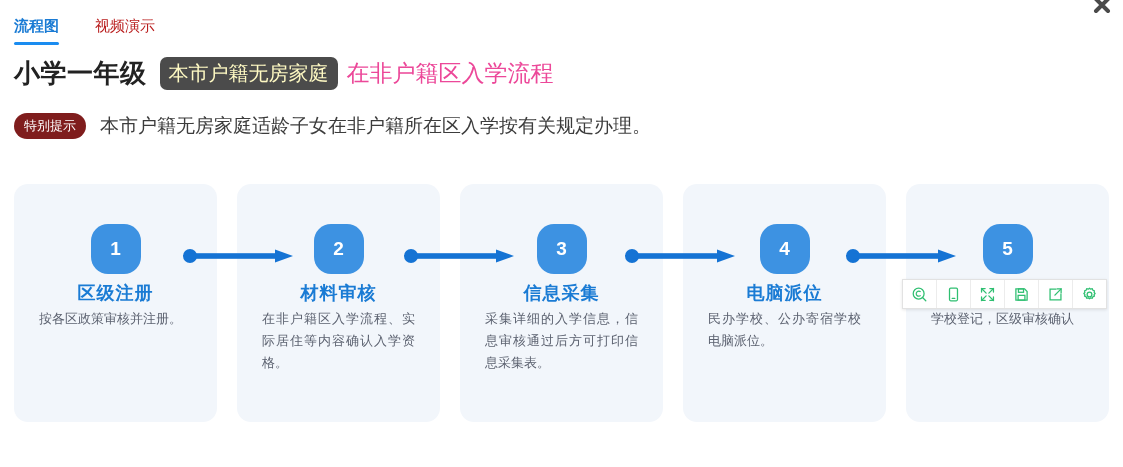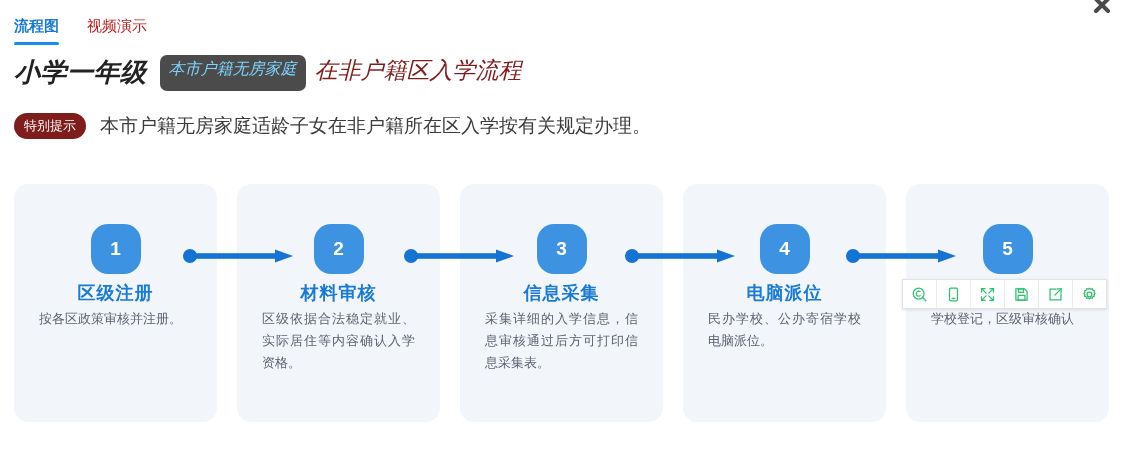--- a/index.html
+++ b/index.html
@@ -25,21 +25,21 @@
     height: 22px;
     cursor: pointer;
     z-index: 40;
   }
   .close-btn svg { display: block; }
 
   
   .tabs {
     display: flex;
     align-items: flex-start;
-    gap: 28px;
+    gap: 36px;
     padding: 16px 0 0 14px;
     height: 34px;
     box-sizing: border-box;
   }
   .tab {
     position: relative;
     font-size: 15px;
     line-height: 20px;
     color: #b91c1c;
     cursor: pointer;
@@ -57,45 +57,45 @@
     right: 0;
     bottom: 0;
     height: 3px;
     background: #1a8cf0;
     border-radius: 2px;
   }
 
   
   .title-row {
     display: flex;
+    align-items: center;
     padding: 21px 0 0 14px;
     height: 36px;
-    font-style: italic;
   }
   .title-main {
     font-size: 26px;
     font-weight: bold;
     color: #222222;
     letter-spacing: 0.5px;
     white-space: nowrap;
   }
   .title-tag {
     display: inline-block;
     background: #4b4b4b;
-    color: #7dd3fc;
-    font-size: 16px;
+    color: #fef9c3;
+    font-size: 20px;
     line-height: 1;
     padding: 6px 9px 7px;
     border-radius: 7px;
     margin: 0 9px 0 13px;
     white-space: nowrap;
   }
   .title-rest {
     font-size: 23px;
-    color: #7f1d1d;
+    color: #ec4899;
     white-space: nowrap;
   }
 
   
   .tip-row {
     display: flex;
     align-items: center;
     padding: 21px 0 0 14px;
     height: 28px;
   }
@@ -235,21 +235,21 @@
 
     <div class="card">
       <div class="step-badge">1</div>
       <div class="card-title">区级注册</div>
       <div class="card-desc">按各区政策审核并注册。</div>
     </div>
 
     <div class="card">
       <div class="step-badge">2</div>
       <div class="card-title">材料审核</div>
-      <div class="card-desc">区级依据合法稳定就业、实际居住等内容确认入学资格。</div>
+      <div class="card-desc">在非户籍区入学流程、实际居住等内容确认入学资格。</div>
     </div>
 
     <div class="card">
       <div class="step-badge">3</div>
       <div class="card-title">信息采集</div>
       <div class="card-desc">采集详细的入学信息，信息审核通过后方可打印信息采集表。</div>
     </div>
 
     <div class="card">
       <div class="step-badge">4</div>

